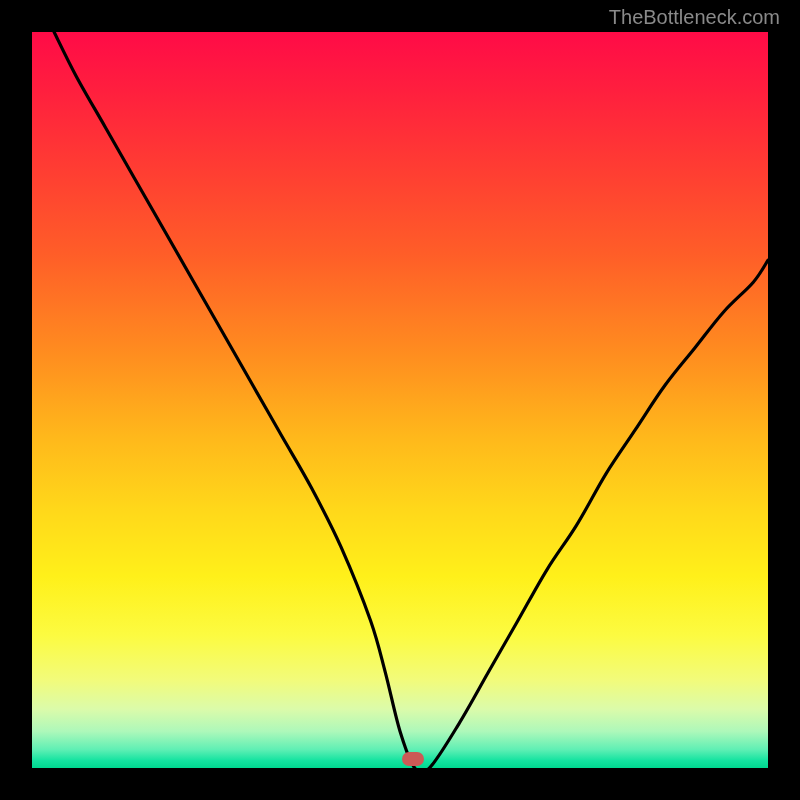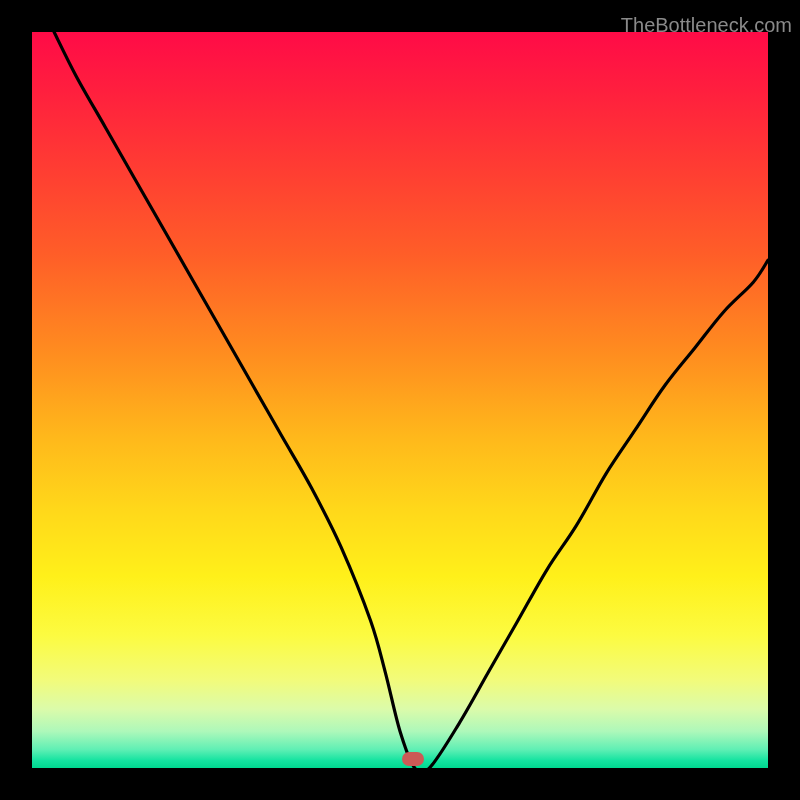--- a/index.html
+++ b/index.html
@@ -38,25 +38,24 @@
       #dbfbaa 92%,
       #aef8ba 95%,
       #5fefb4 97.5%,
       #13e3a0 99%,
       #00d890 100%
     );
   }
   .attribution {
     position: absolute;
     top: 6px;
-    right: 8px;
+    right: 20px;
     color: #8a8a8a;
     font-size: 20px;
     font-weight: 500;
-    margin-top: 8px;
   }
   .marker {
     position: absolute;
     width: 22px;
     height: 14px;
     border-radius: 7px;
     background: #cc5a56;
   }
   svg.curve {
     position: absolute;

